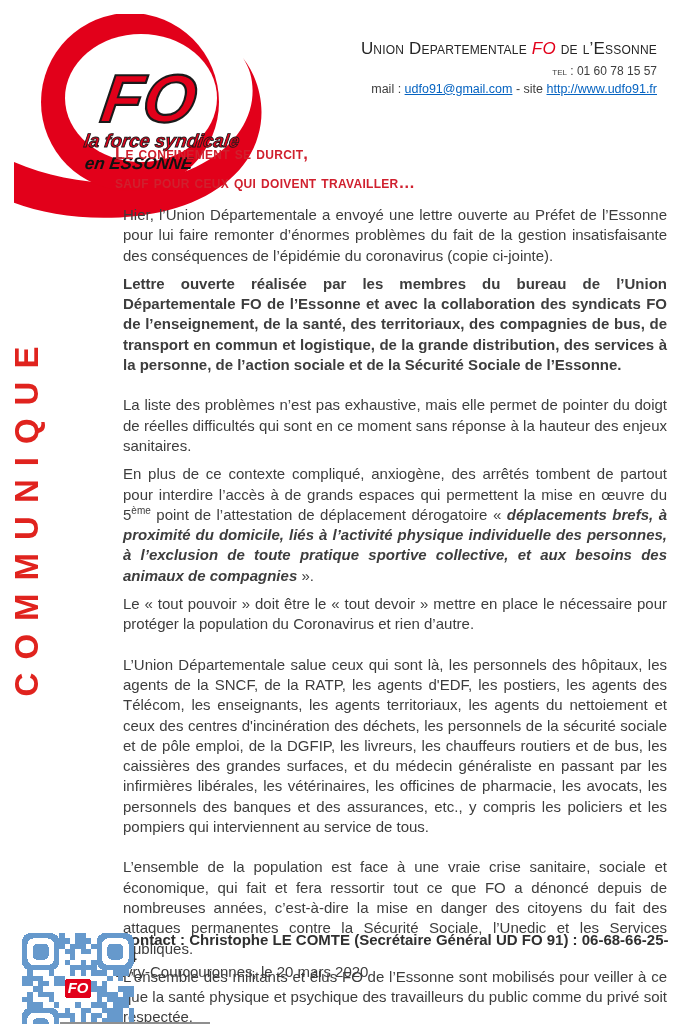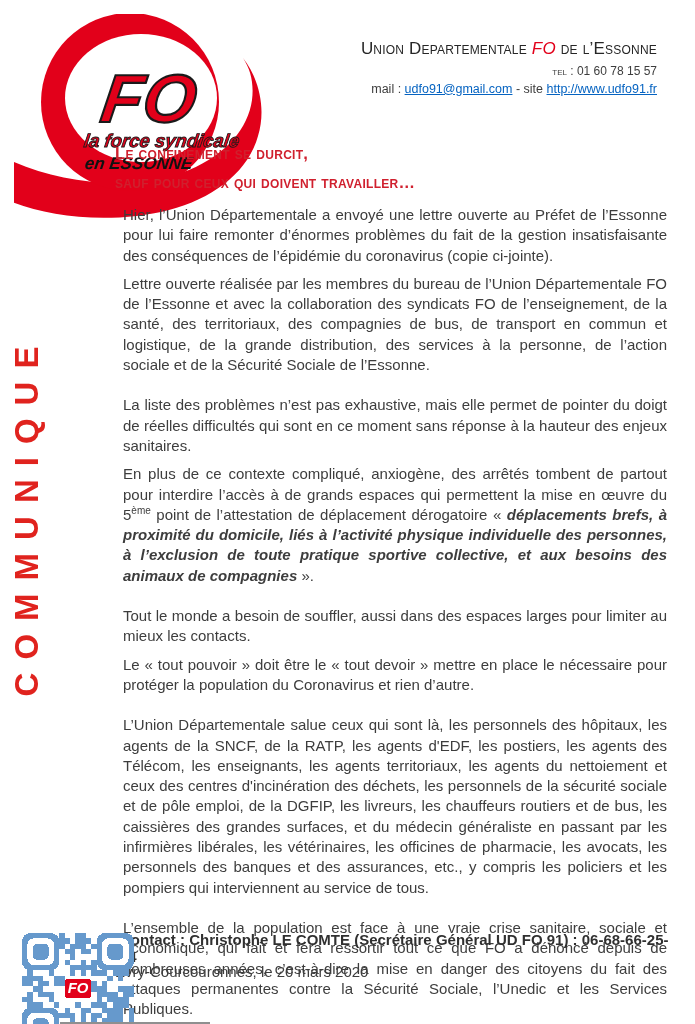--- a/index.html
+++ b/index.html
@@ -40,21 +40,21 @@
     font-family:"Liberation Sans","DejaVu Sans",sans-serif;
     white-space:nowrap;
   }
   
   .body-col{
     position:absolute;left:115px;top:197px;width:560px;
     font-size:15px;line-height:20.3px;color:#3d3d3d;
   }
   .body-col p{margin:8px;text-align:justify;}
   .body-col p.space-before{margin-top:20px;}
-  .body-col p.b{font-weight:normal;}
+  .body-col p.b{font-weight:bold;}
   .body-col span.b{font-weight:bold;}
   .body-col span.i{font-style:italic;}
   .body-col sup{font-size:10px;line-height:0;}
   
   .contact-line{
     position:absolute;left:120px;top:931px;width:555px;
     font-size:15px;font-weight:bold;color:#303030;
   }
   .place-date{
     position:absolute;left:115px;top:963px;width:532px;
@@ -92,21 +92,20 @@
     <div>sauf pour ceux qui doivent travailler…</div>
   </div>
 
   <div class="communique">COMMUNIQUE</div>
 
   <div class="body-col" id="body-paragraphs">
       <p><span>Hier, l’Union Départementale a envoyé une lettre ouverte au Préfet de l’Essonne pour lui faire remonter d’énormes problèmes du fait de la gestion insatisfaisante des conséquences de l’épidémie du coronavirus (copie ci-jointe).</span></p>
       <p class="b"><span>Lettre ouverte réalisée par les membres du bureau de l’Union Départementale FO de l’Essonne et avec la collaboration des syndicats FO de l’enseignement, de la santé, des territoriaux, des compagnies de bus, de transport en commun et logistique, de la grande distribution, des services à la personne, de l’action sociale et de la Sécurité Sociale de l’Essonne.</span></p>
       <p class="space-before"><span>La liste des problèmes n’est pas exhaustive, mais elle permet de pointer du doigt de réelles difficultés qui sont en ce moment sans réponse à la hauteur des enjeux sanitaires.</span></p>
       <p><span>En plus de ce contexte compliqué, anxiogène, des arrêtés tombent de partout pour interdire l’accès à de grands espaces qui permettent la mise en œuvre du 5</span><sup>ème</sup><span> point de l’attestation de déplacement dérogatoire « </span><span class="b i">déplacements brefs, à proximité du domicile, liés à l’activité physique individuelle des personnes, à l’exclusion de toute pratique sportive collective, et aux besoins des animaux de compagnies</span><span> ».</span></p>
-      <p class="space-before"><span>Tout le monde a besoin de souffler, aussi dans des espaces larges pour limiter au mieux les contacts.</span></p>
       <p><span>Le « tout pouvoir » doit être le « tout devoir » mettre en place le nécessaire pour protéger la population du Coronavirus et rien d’autre.</span></p>
       <p class="space-before"><span>L’Union Départementale salue ceux qui sont là, les personnels des hôpitaux, les agents de la SNCF, de la RATP, les agents d'EDF, les postiers, les agents des Télécom, les enseignants, les agents territoriaux, les agents du nettoiement et ceux des centres d'incinération des déchets, les personnels de la sécurité sociale et de pôle emploi, de la DGFIP, les livreurs, les chauffeurs routiers et de bus, les caissières des grandes surfaces, et du médecin généraliste en passant par les infirmières libérales, les vétérinaires, les officines de pharmacie, les avocats, les personnels des banques et des assurances, etc., y compris les policiers et les pompiers qui interviennent au service de tous.</span></p>
       <p class="space-before"><span>L’ensemble de la population est face à une vraie crise sanitaire, sociale et économique, qui fait et fera ressortir tout ce que FO a dénoncé depuis de nombreuses années, c’est-à-dire la mise en danger des citoyens du fait des attaques permanentes contre la Sécurité Sociale, l’Unedic et les Services Publiques.</span></p>
       <p><span>L’ensemble des militants et élus FO de l’Essonne sont mobilisés pour veiller à ce que la santé physique et psychique des travailleurs du public comme du privé soit respectée.</span></p>
     </div>
 
   <div class="contact-line">Contact : Christophe LE COMTE (Secrétaire Général UD FO 91) : 06-68-66-25-24</div>
   <div class="place-date">Evry-Courcouronnes, le 20 mars 2020</div>
 
   <svg class="qr" id="qr-code" viewBox="0 0 21 21" shape-rendering="crispEdges">

